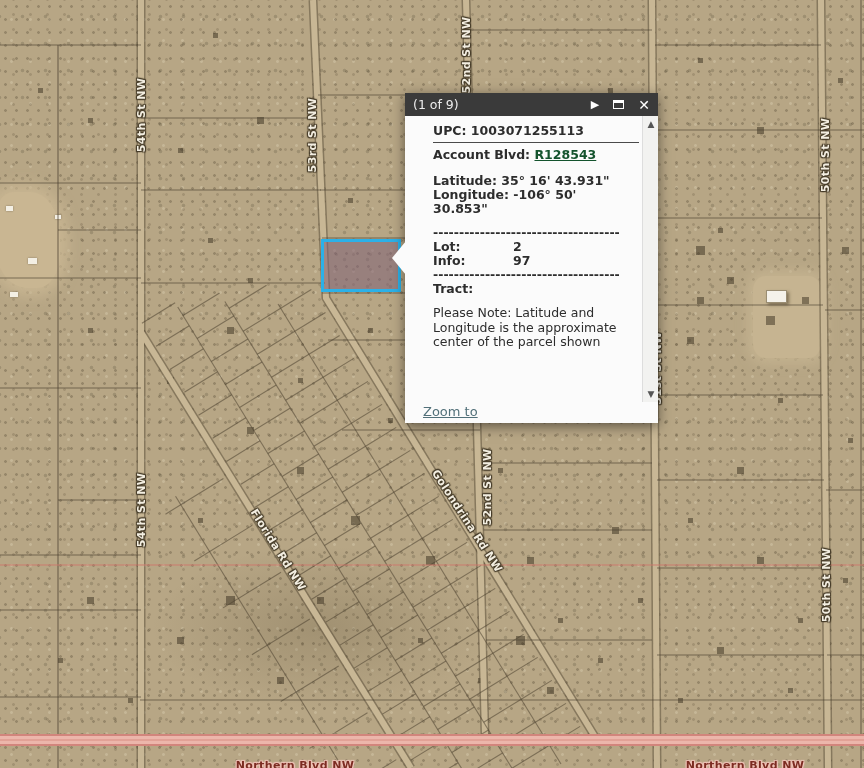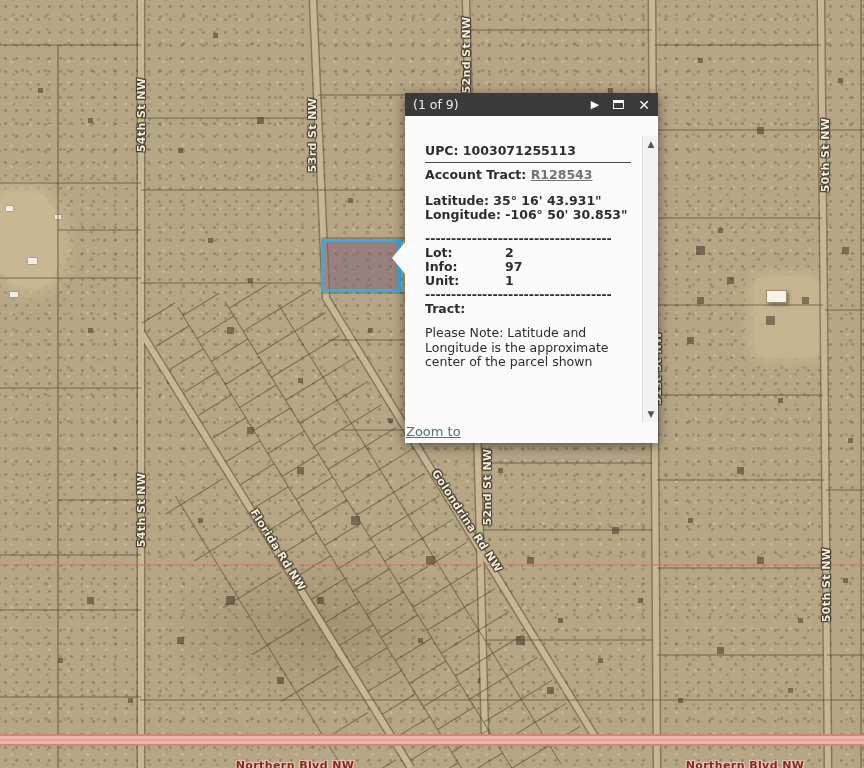--- a/index.html
+++ b/index.html
@@ -67,31 +67,31 @@
     box-shadow:0 3px 12px rgba(0,0,0,.5);font-size:12.5px;color:#2d2d2d;}
   .popup-pointer{position:absolute;left:-13px;top:148px;width:0;height:0;
     border-top:17px solid transparent;border-bottom:17px solid transparent;border-right:14px solid #fbfbfb;}
   .popup-header{height:23px;background:#3a3a3a;color:#ececec;display:flex;align-items:center;
     padding:0 8px;font-size:12.5px;}
   .popup-title{flex:1;}
   .hdr-btn{color:#fff;cursor:pointer;margin-left:14px;font-size:11px;line-height:1;display:inline-flex;align-items:center;}
   .max-box{width:11px;height:9px;border:1px solid #fff;border-top:3px solid #fff;display:inline-block;}
   .close-x{font-size:14px;font-weight:700;}
   .popup-body{position:relative;}
-  .scroll-region{height:286px;overflow:hidden;padding:8px 28px 0 20px;line-height:14px;margin-top:20px;}
+  .scroll-region{height:286px;overflow:hidden;padding:8px 28px 0 28px;line-height:14px;}
   .row{margin:0;}
   .b{font-weight:700;}
   .hr{border-top:1px solid #4a4a4a;margin:4px 0 5px 0;width:206px;} .gap10{margin-top:10px;} .gap12{margin-top:12px;}
-  .link{color:#737373;text-decoration:underline;cursor:pointer;font-weight:700;}
+  .link{color:#14532d;text-decoration:underline;cursor:pointer;font-weight:700;}
   .sep{font-weight:700;letter-spacing:0;white-space:nowrap;overflow:hidden;width:206px;}
   .field{display:flex;}
   .field .fl{width:80px;font-weight:700;}
   .field .fv{font-weight:700;}
   .note{font-weight:400;line-height:14.5px;}
-  .zoomto-row{height:21px;padding:2px 0 0 1px;}
+  .zoomto-row{height:21px;padding:2px 0 0 18px;}
   .zoomto{color:#527079;text-decoration:underline;cursor:pointer;font-size:13px;}
   .scrollbar{position:absolute;right:0;top:0;width:16px;height:286px;background:#f2f2f0;border-left:1px solid #ddd;}
   .sb-arrow{position:absolute;left:0;width:16px;height:16px;color:#555;font-size:9px;text-align:center;line-height:16px;cursor:pointer;}
   .sb-up{top:0;} .sb-down{bottom:0;}
 </style>
 </head>
 <body>
 
 <div id="stage">
 
@@ -298,35 +298,31 @@
           <span class="max-box"></span>
         </span>
       <span class="hdr-btn close-x">
           <span>✕</span>
         </span>
     </div>
     <div class="popup-body">
       <div class="scroll-region">
         <p class="row b">UPC: 1003071255113</p>
         <div class="hr"></div>
-        <p class="row b"><span>Account Tract: </span><a class="link">R128543</a></p>
+        <p class="row b"><span>Account Blvd: </span><a class="link">R128543</a></p>
         <p class="row b gap12">Latitude: 35° 16' 43.931"</p>
         <p class="row b">Longitude: -106° 50' 30.853"</p>
         <p class="row sep gap10">------------------------------------</p>
         <div class="field">
           <span class="fl">Lot:</span>
           <span class="fv">2</span>
         </div>
         <div class="field">
           <span class="fl">Info:</span>
           <span class="fv">97</span>
-        </div>
-        <div class="field">
-          <span class="fl">Unit:</span>
-          <span class="fv">1</span>
         </div>
         <p class="row sep">------------------------------------</p>
         <p class="row b">Tract:</p>
         <p class="row note gap10">Please Note: Latitude and Longitude is the approximate center of the parcel shown</p>
       </div>
       <div class="scrollbar">
         <div class="sb-arrow sb-up">▲</div>
         <div class="sb-arrow sb-down">▼</div>
       </div>
       <div class="zoomto-row">

